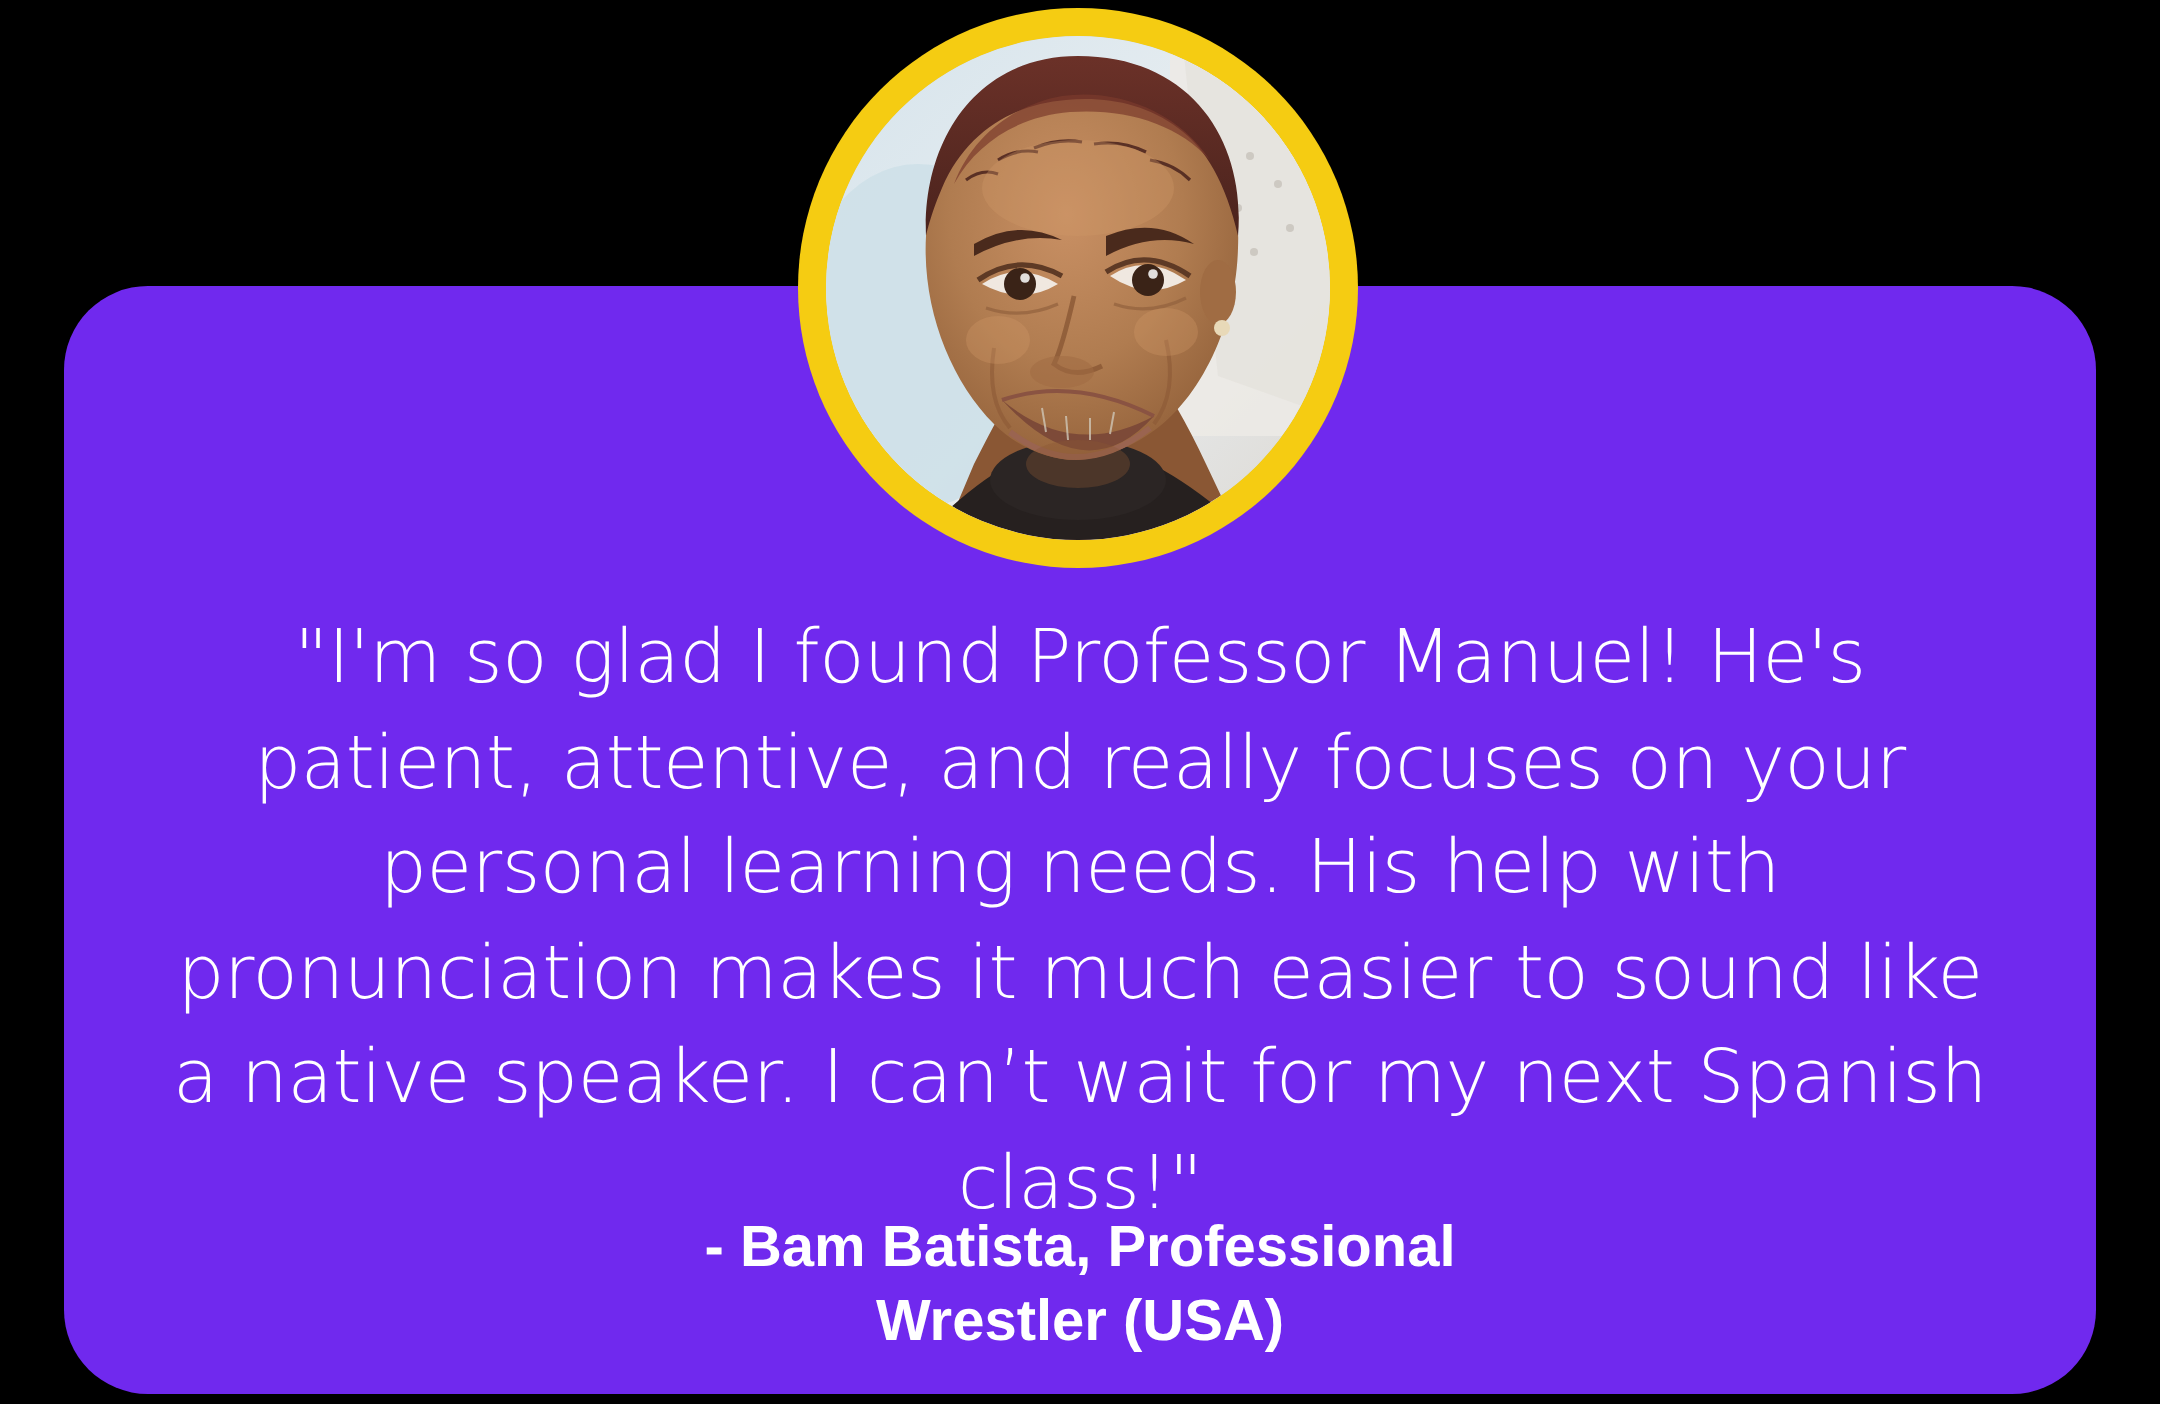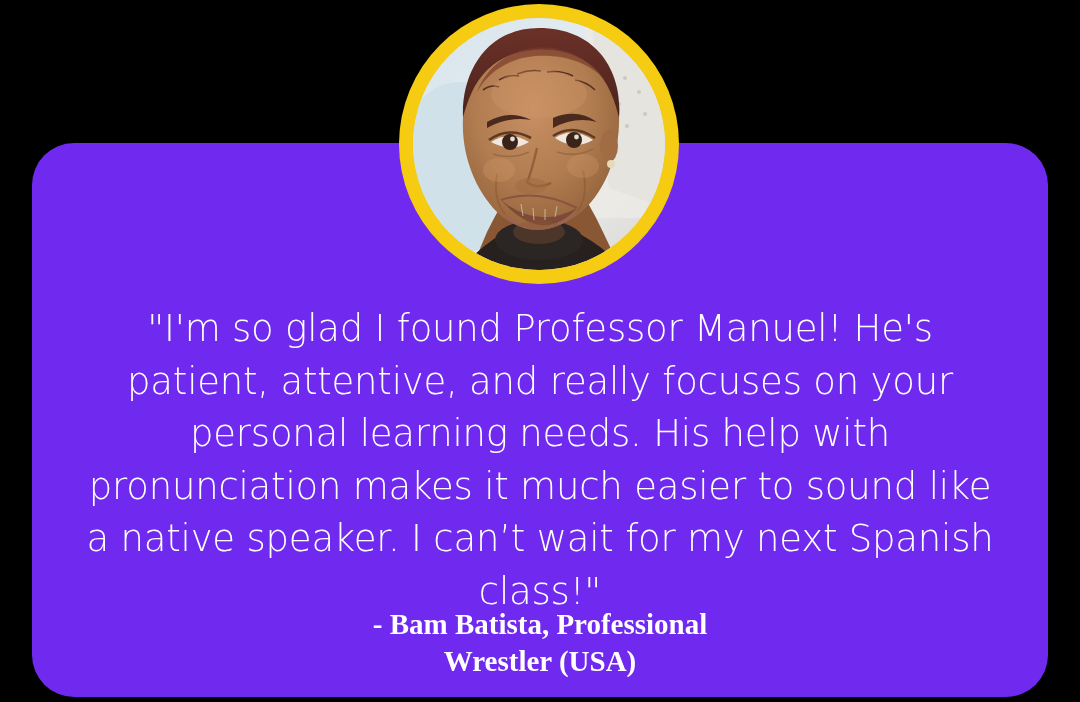--- a/index.html
+++ b/index.html
@@ -73,21 +73,21 @@
   }
 
   
   #attribution {
     position: absolute;
     left: 48px;
     top: 463px;
     width: 920px;
     text-align: center;
     color: #FFFFFF;
-    font-family: Liberation Serif, serif;
+    font-family: Liberation Sans, sans-serif;
     font-weight: bold;
     font-size: 29px;
     line-height: 37px;
     white-space: pre-line;
   }
 </style>
 </head>
 <body>
 
 <div id="testimonial-root">

